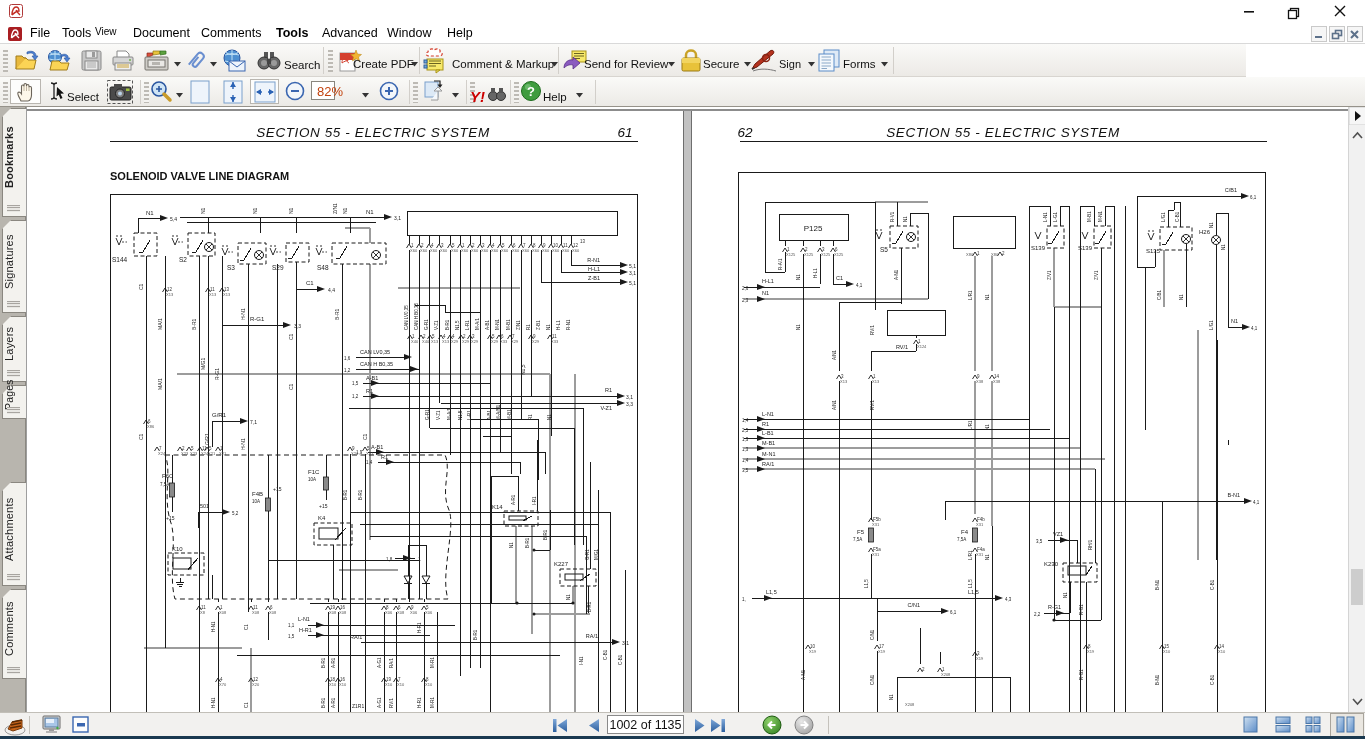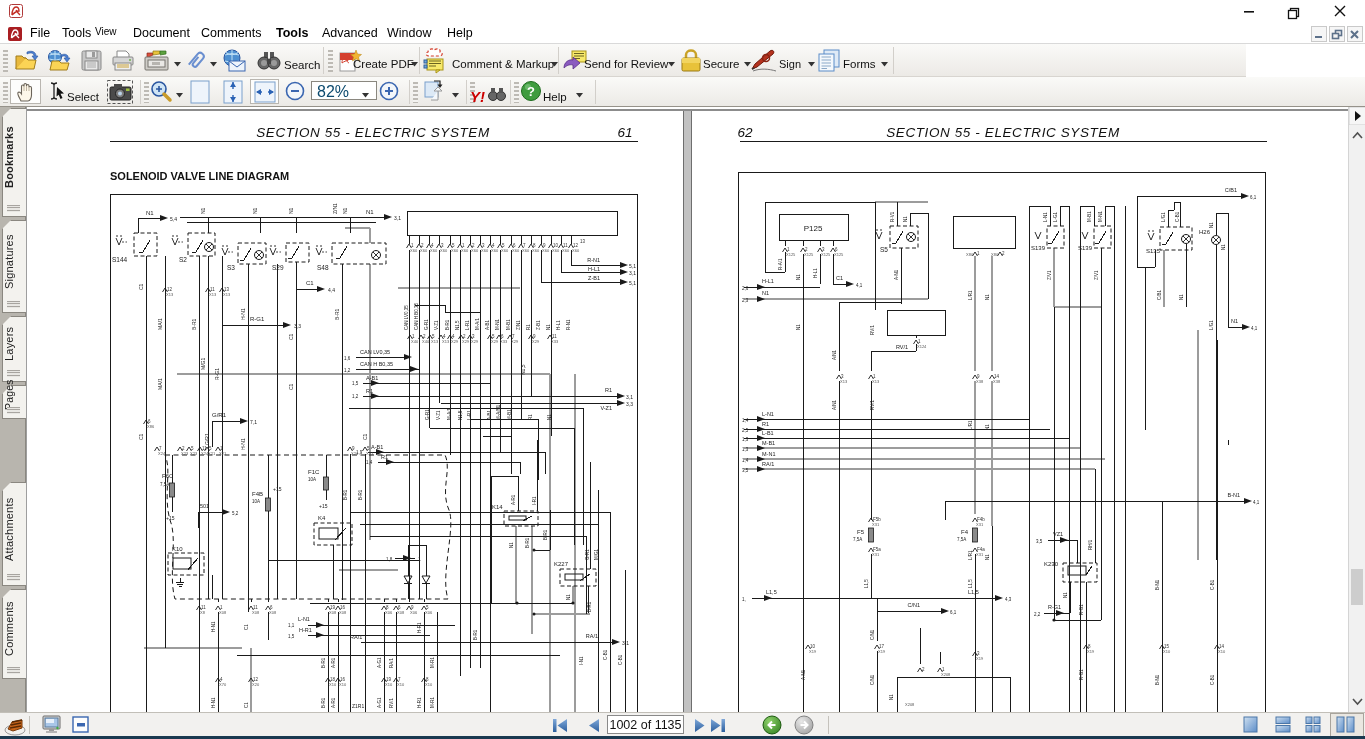--- a/index.html
+++ b/index.html
@@ -215,21 +215,21 @@
     <svg width="26" height="26" style="position:absolute;left:252px;top:2px">
       <rect x="3" y="3" width="20" height="20" fill="#eef4fb" stroke="#7aa0cc"></rect>
       <path d="M5 13 L10 13 M16 13 L21 13" stroke="#2a62b5" stroke-width="1.4"></path>
       <polygon points="4,13 9,10 9,16" fill="#2a62b5"></polygon>
       <polygon points="22,13 17,10 17,16" fill="#2a62b5"></polygon>
     </svg>
     <svg width="22" height="22" style="position:absolute;left:285px;top:4px">
       <circle cx="10" cy="10" r="8.5" fill="#f2f6fa" stroke="#3a66b0" stroke-width="1.6"></circle>
       <path d="M6 10 H14" stroke="#3a66b0" stroke-width="2"></path>
     </svg>
-    <div style="position:absolute;left:311px;top:4px;width:66px;height:19px;background:#fff;border:1px solid #8a877f;font-size:16px;color:#0c4a6e;padding-left:5px;line-height:19px;">82%</div>
+    <div style="position:absolute;left:311px;top:4px;width:24px;height:19px;background:#fff;border:1px solid #8a877f;font-size:13px;color:#c2410c;padding-left:5px;line-height:19px;">82%</div>
     <svg width="8" height="6" style="position:absolute;left:362px;top:16px">
       <polygon points="0,0 7,0 3.5,4.5" fill="#333"></polygon>
     </svg>
     <svg width="22" height="22" style="position:absolute;left:379px;top:4px">
       <circle cx="10" cy="10" r="8.5" fill="#f2f6fa" stroke="#3a66b0" stroke-width="1.6"></circle>
       <path d="M6 10 H14 M10 6 V14" stroke="#3a66b0" stroke-width="2"></path>
     </svg>
     <div style="position:absolute;left:409px;top:3px;width:1px;height:24px;background:#d2cfca;"></div>
     <div style="position:absolute;left:413px;top:5px;width:5px;height:21px;background:repeating-linear-gradient(180deg,#bdbab4 0px,#bdbab4 2px,#f4f3f1 2px,#f4f3f1 4px);"></div>
     <svg width="30" height="26" style="position:absolute;left:421px;top:2px">

